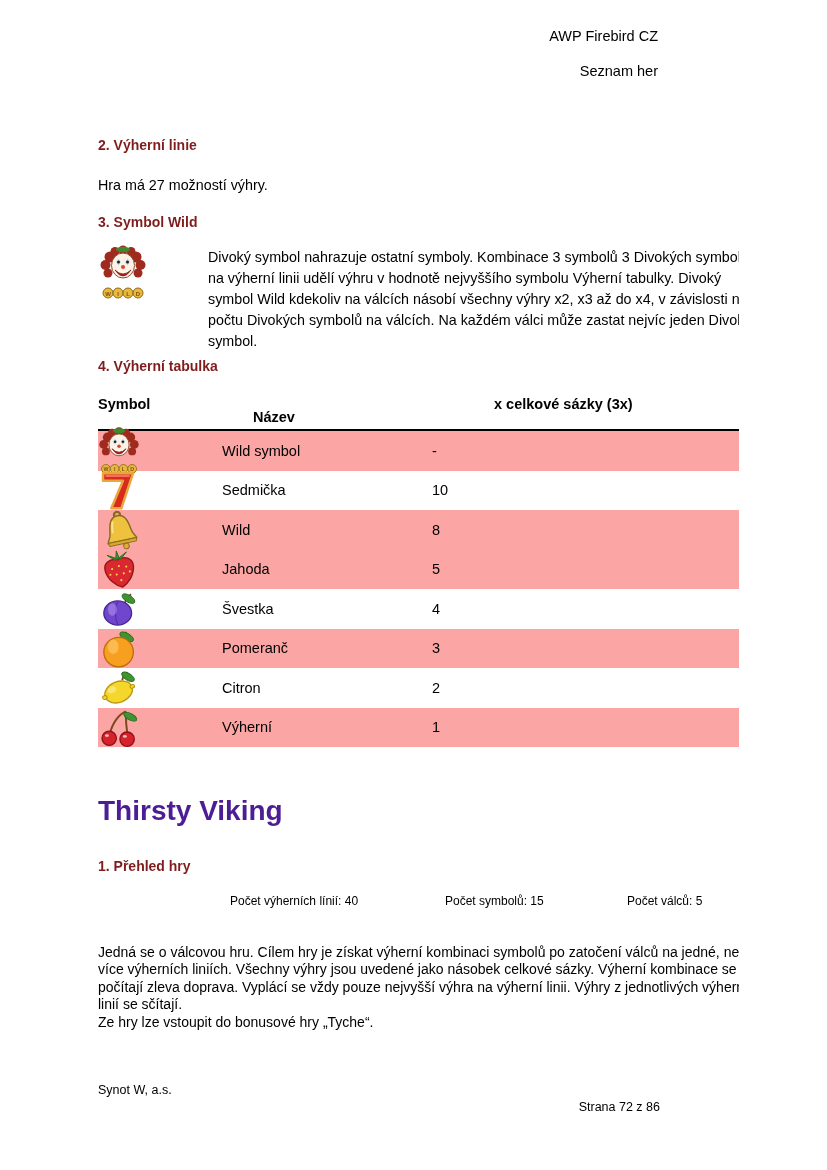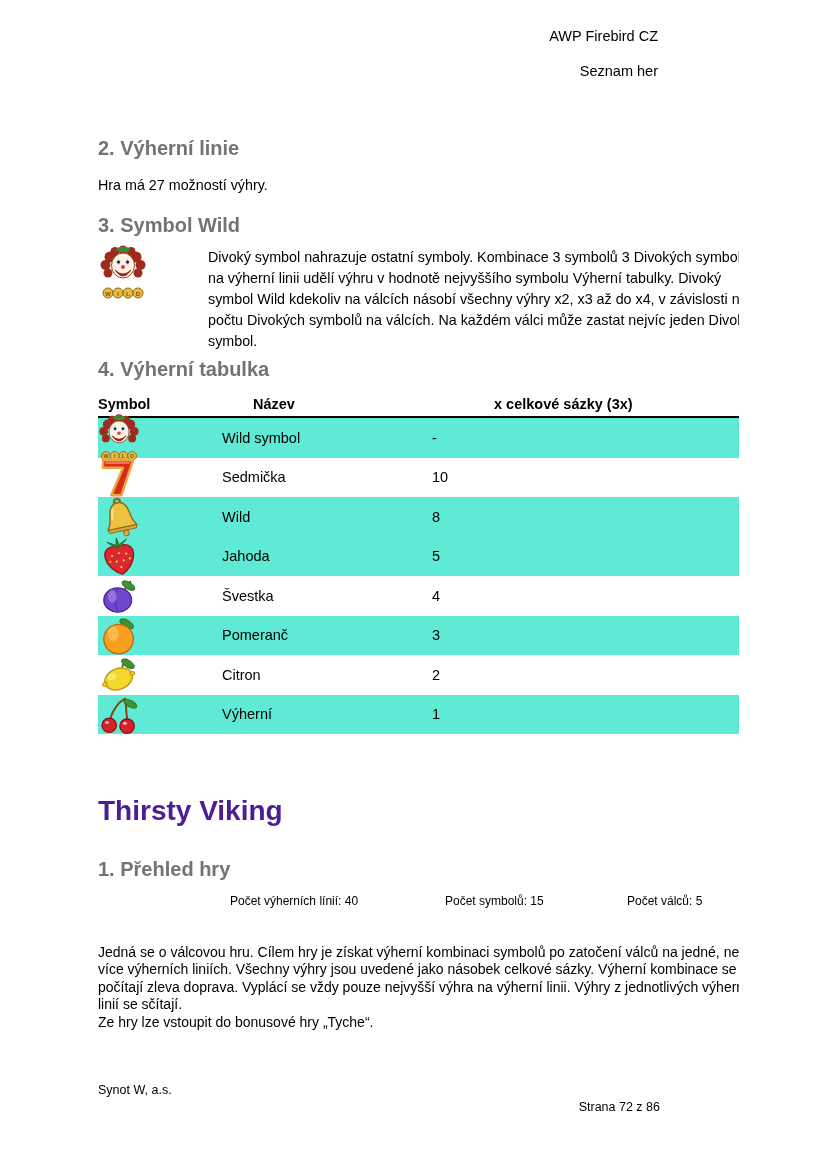--- a/index.html
+++ b/index.html
@@ -12,41 +12,41 @@
     font-family: "Liberation Sans", sans-serif;
     color: #000;
     overflow: hidden;
   }
 
   
   .doc-header { position: absolute; top: 27px; right: 81px; text-align: right; font-size: 14.5px; line-height: 18px; }
   .doc-header .line2 { margin-top: 17px; }
 
   
-  .h-section { position: absolute; left: 98px; font-size: 20px; font-weight: bold; color: #737373; }
+  .h-section { position: absolute; left: 98px; font-size: 14px; font-weight: bold; color: #7f1d1d; }
   .h2 { top: 137px; }
   .h3 { top: 214px; }
   .h4 { top: 358px; }
   .h-overview { top: 858px; }
 
   .body-line { position: absolute; left: 98px; font-size: 14.3px; }
   .paylines-body { top: 177px; }
 
   
   .wild-icon-box { position: absolute; left: 99px; top: 244px; width: 48px; height: 58px; }
   .wild-par { position: absolute; left: 208px; top: 247px; width: 545px; font-size: 14.3px; line-height: 21px; }
 
   
   .paytable { position: absolute; left: 98px; top: 396px; width: 650px; }
   .pt-header { display: flex; font-weight: bold; font-size: 14.5px; border-bottom: 2.5px solid #000; padding-bottom: 4px; gap: 31px; }
   .pt-col1 { width: 124px; }
-  .pt-col2 { width: 210px; }
+  .pt-col2 { width: 210px; margin-top: 13px; }
   .pt-col3 { flex: 1; }
   .pt-row { display: flex; align-items: center; height: 39.5px; font-size: 14.5px; }
-  .pt-row.alt { background: #5eead4; }
+  .pt-row.alt { background: #fca5a5; }
   .icon-cell { width: 124px; display: flex; align-items: center; }
   .icon-cell svg { display: block; }
   .name-cell { width: 210px; }
   .value-cell { flex: 1; }
 
   
   .game-title { position: absolute; left: 98px; top: 795px; font-size: 28px; font-weight: bold; color: #4c1d95; }
   .stats { position: absolute; top: 894px; left: 8px; width: 827px; height: 20px; font-size: 12px; }
   .stat-0 { position: absolute; left: 222px; }
   .stat-1 { position: absolute; left: 437px; }

